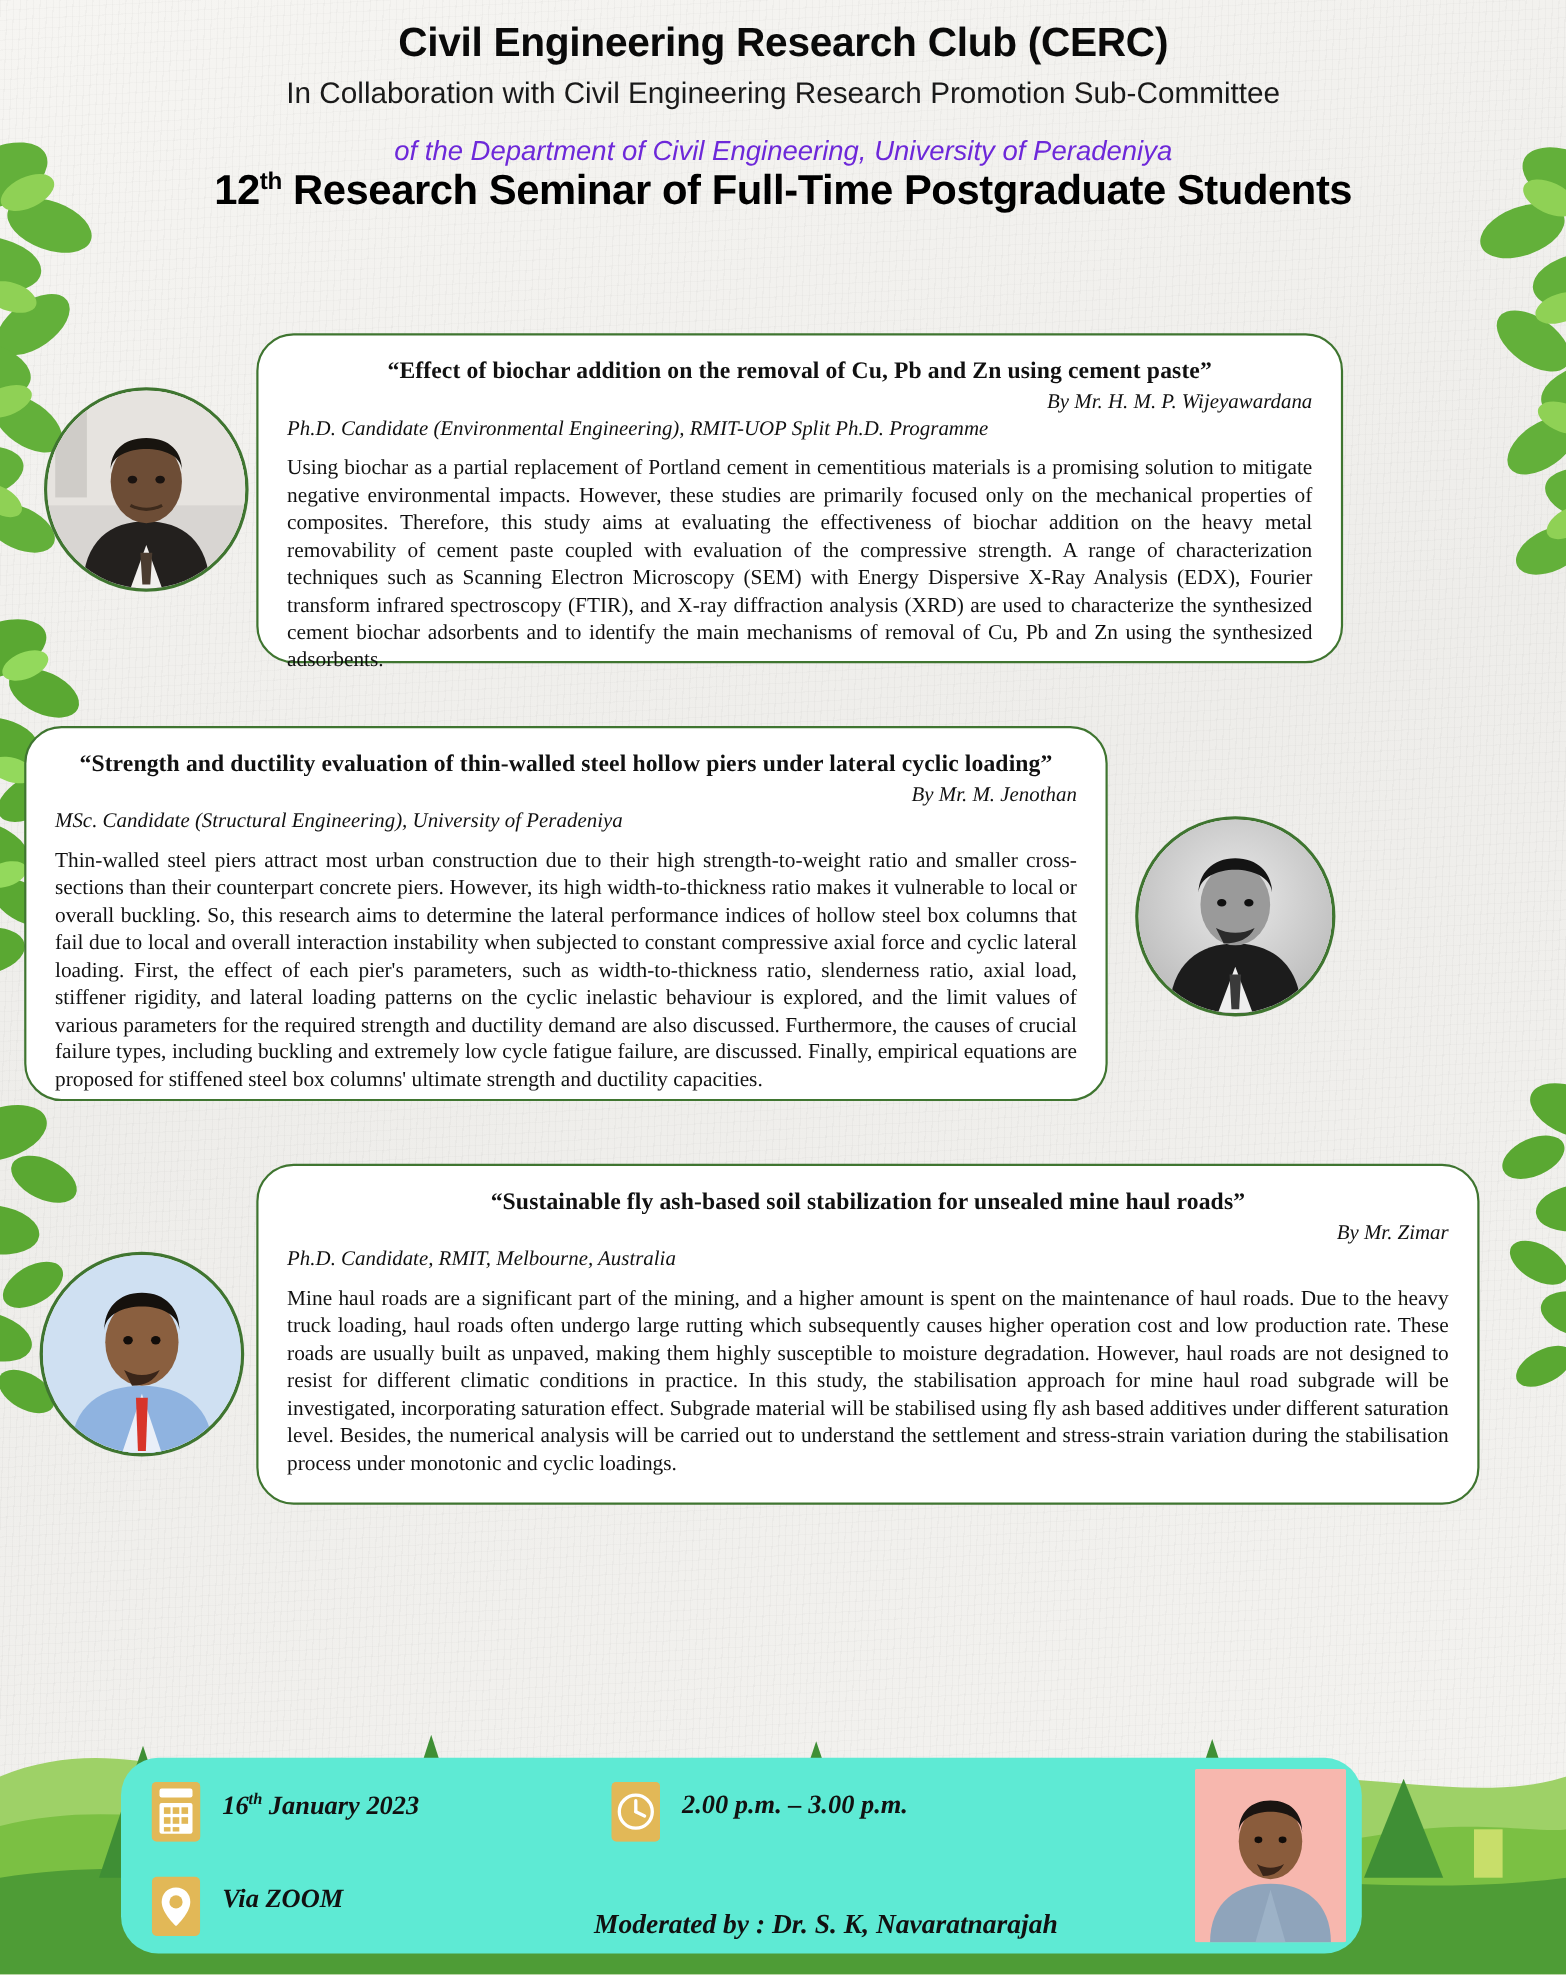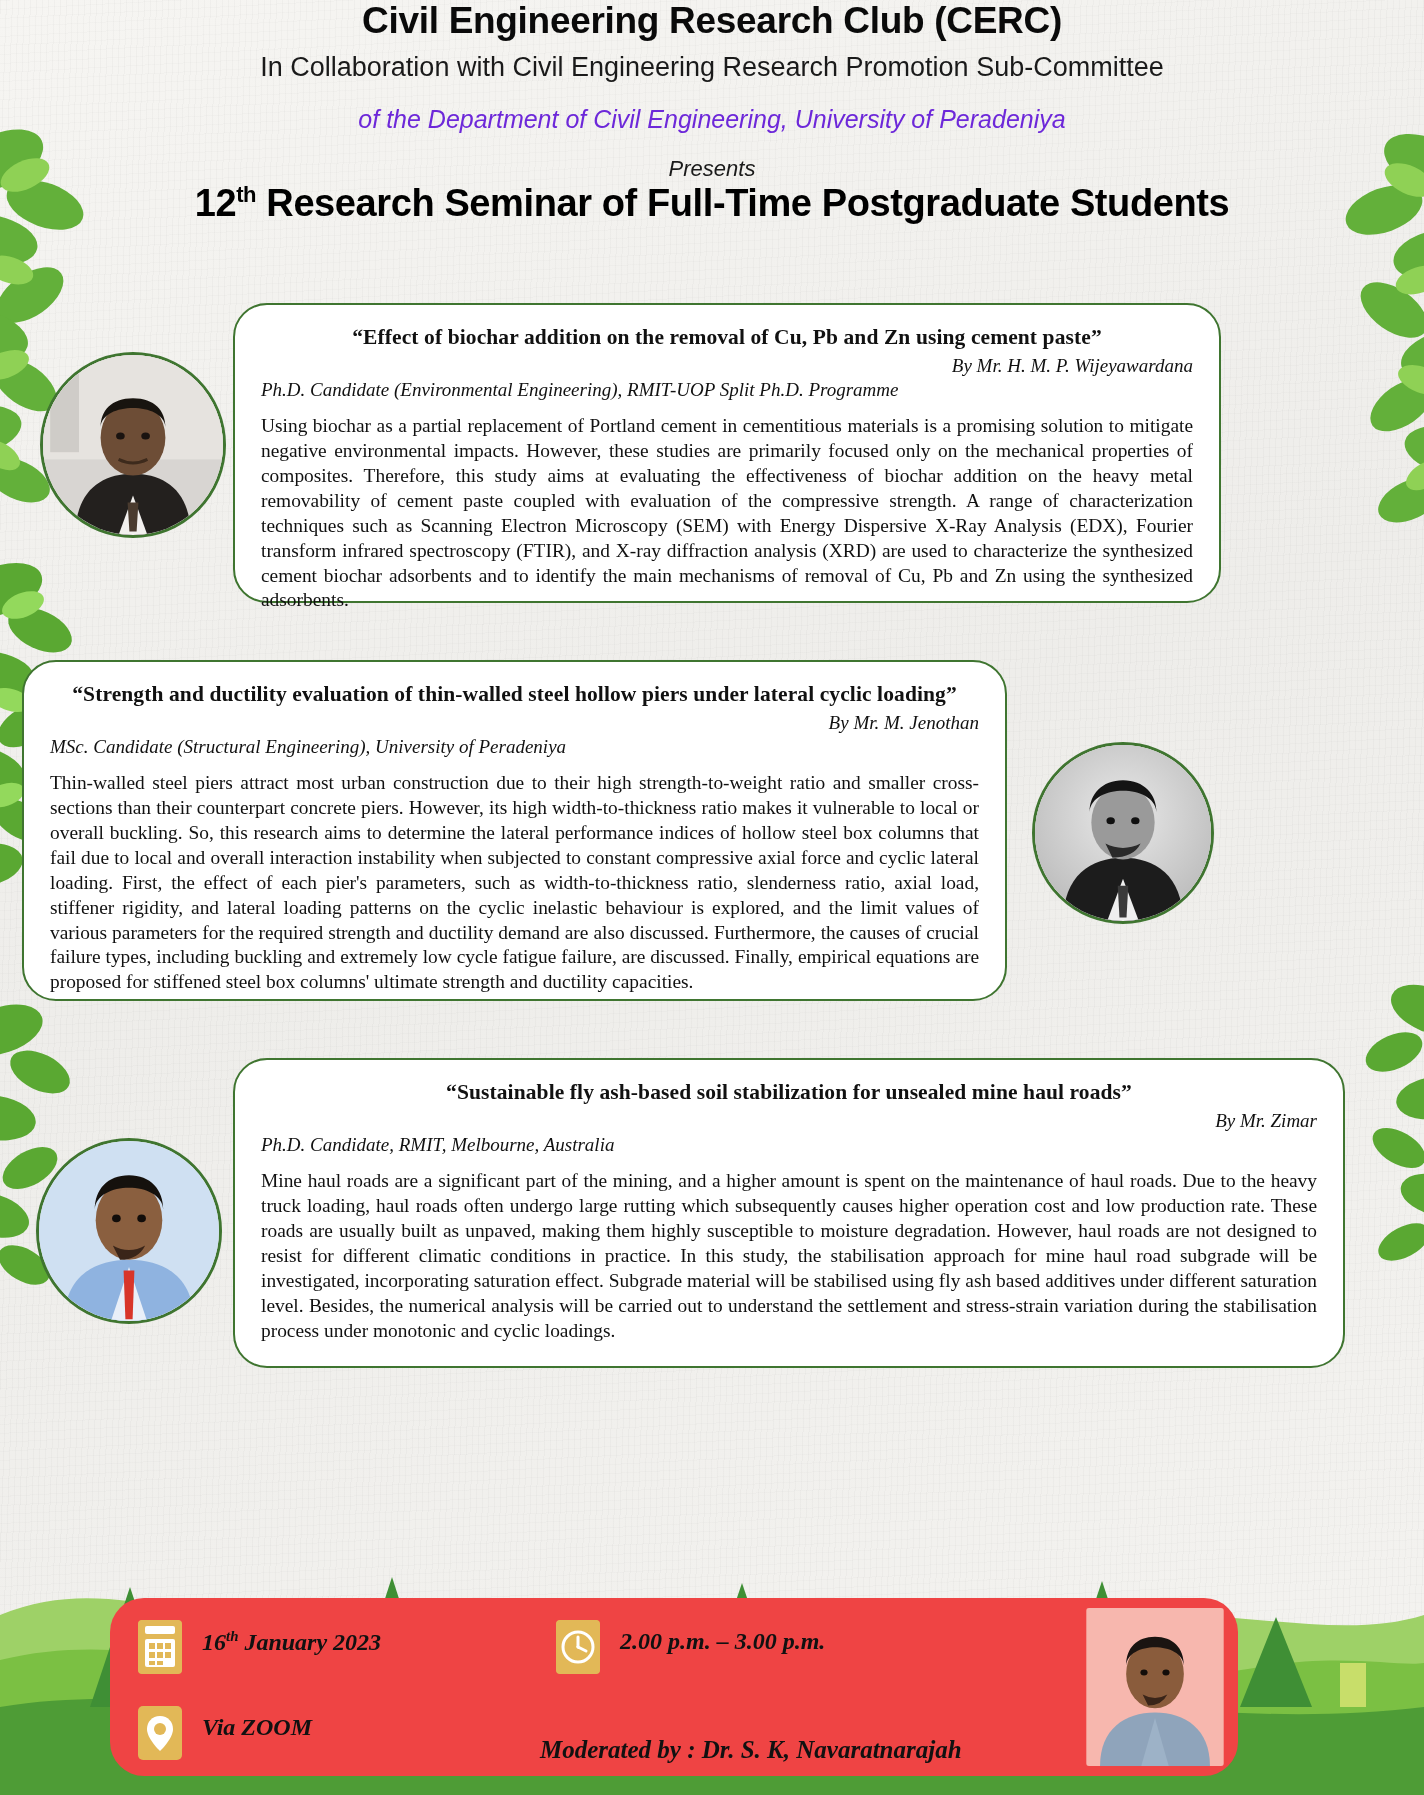--- a/index.html
+++ b/index.html
@@ -25,21 +25,21 @@
   #leaf-top-left   { left:-30px;  top:120px;  width:230px; height:420px; }
   #leaf-top-right  { right:-40px; top:130px;  width:250px; height:430px; }
   #leaf-mid-left   { left:-25px;  top:560px;  width:190px; height:360px; }
   #leaf-mid-right  { right:-30px; top:980px;  width:170px; height:300px; }
   #leaf-low-left   { left:-20px;  top:1000px; width:200px; height:330px; }
 
   
   #hills{ position:absolute; left:0; bottom:0; width:1424px; height:480px; z-index:1; pointer-events:none; }
 
   
-  #header{ position:relative; z-index:5; text-align:center; }
+  #header{ position:relative; z-index:5; padding-top:18px; text-align:center; }
   #org-title{
     font-family:"Liberation Sans", sans-serif;
     font-weight:bold; font-size:37px; color:#0a0a0a; letter-spacing:-0.3px;
   }
   #collab-line{
     font-family:"Liberation Sans", sans-serif;
     font-size:27px; color:#1a1a1a; margin-top:10px;
   }
   #dept-line{
     font-family:"Liberation Sans", sans-serif;
@@ -98,21 +98,21 @@
   #portrait-1{ left:40px;  top:352px;  width:186px; height:186px; }
   #portrait-2{ left:1032px;top:742px;  width:182px; height:182px; }
   #portrait-3{ left:36px;  top:1138px; width:186px; height:186px; }
 
   .ph-canvas{ width:100%; height:100%; display:block; }
 
   
   #footer-bar{
     position:absolute; z-index:6; left:110px; top:1598px;
     width:1128px; height:178px;
-    background:#ef4444; border-radius:34px;
+    background:#5eead4; border-radius:34px;
   }
   .fx-icon{
     position:absolute; width:44px; height:54px; background:#e2b857; border-radius:4px;
   }
   .fx-text{
     position:absolute; font-family:"Liberation Serif", serif;
     font-style:italic; font-weight:bold; font-size:24px; color:#111;
   }
   #icon-calendar{ left:28px; top:22px; }
   #text-date    { left:92px; top:30px; }
@@ -250,21 +250,20 @@
     <ellipse cx="808" cy="448" rx="8" ry="12"></ellipse>
     <ellipse cx="824" cy="456" rx="9" ry="13"></ellipse>
   </g>
   <rect x="0" y="430" width="1424" height="50" fill="#4e9c36"></rect>
 </svg>
 
 <div id="header">
   <div id="org-title">Civil Engineering Research Club (CERC)</div>
   <div id="collab-line">In Collaboration with Civil Engineering Research Promotion Sub-Committee</div>
   <div id="dept-line">of the Department of Civil Engineering, University of Peradeniya</div>
-  <div id="presents-line">Presents</div>
   <div id="main-title"><span>12</span><sup>th</sup><span> Research Seminar of Full-Time Postgraduate Students</span></div>
 </div>
 
 <div class="card" id="card-1">
   <div class="talk-title">“Effect of biochar addition on the removal of Cu, Pb and Zn using cement paste”</div>
   <div class="talk-by">By Mr. H. M. P. Wijeyawardana</div>
   <div class="talk-aff">Ph.D. Candidate (Environmental Engineering), RMIT-UOP Split Ph.D. Programme</div>
   <div class="talk-abstract">Using biochar as a partial replacement of Portland cement in cementitious materials is a promising solution to mitigate negative environmental impacts. However, these studies are primarily focused only on the mechanical properties of composites. Therefore, this study aims at evaluating the effectiveness of biochar addition on the heavy metal removability of cement paste coupled with evaluation of the compressive strength. A range of characterization techniques such as Scanning Electron Microscopy (SEM) with Energy Dispersive X-Ray Analysis (EDX), Fourier transform infrared spectroscopy (FTIR), and X-ray diffraction analysis (XRD) are used to characterize the synthesized cement biochar adsorbents and to identify the main mechanisms of removal of Cu, Pb and Zn using the synthesized adsorbents.</div>
 </div>
 

